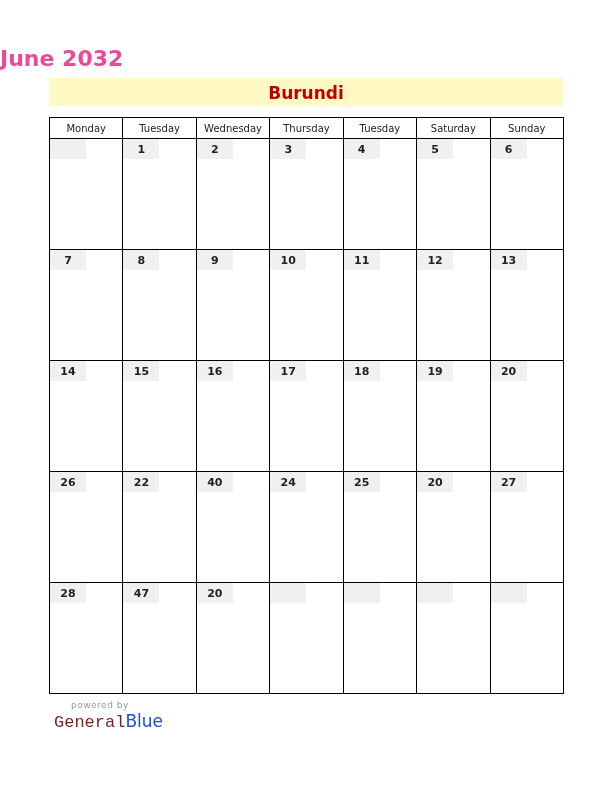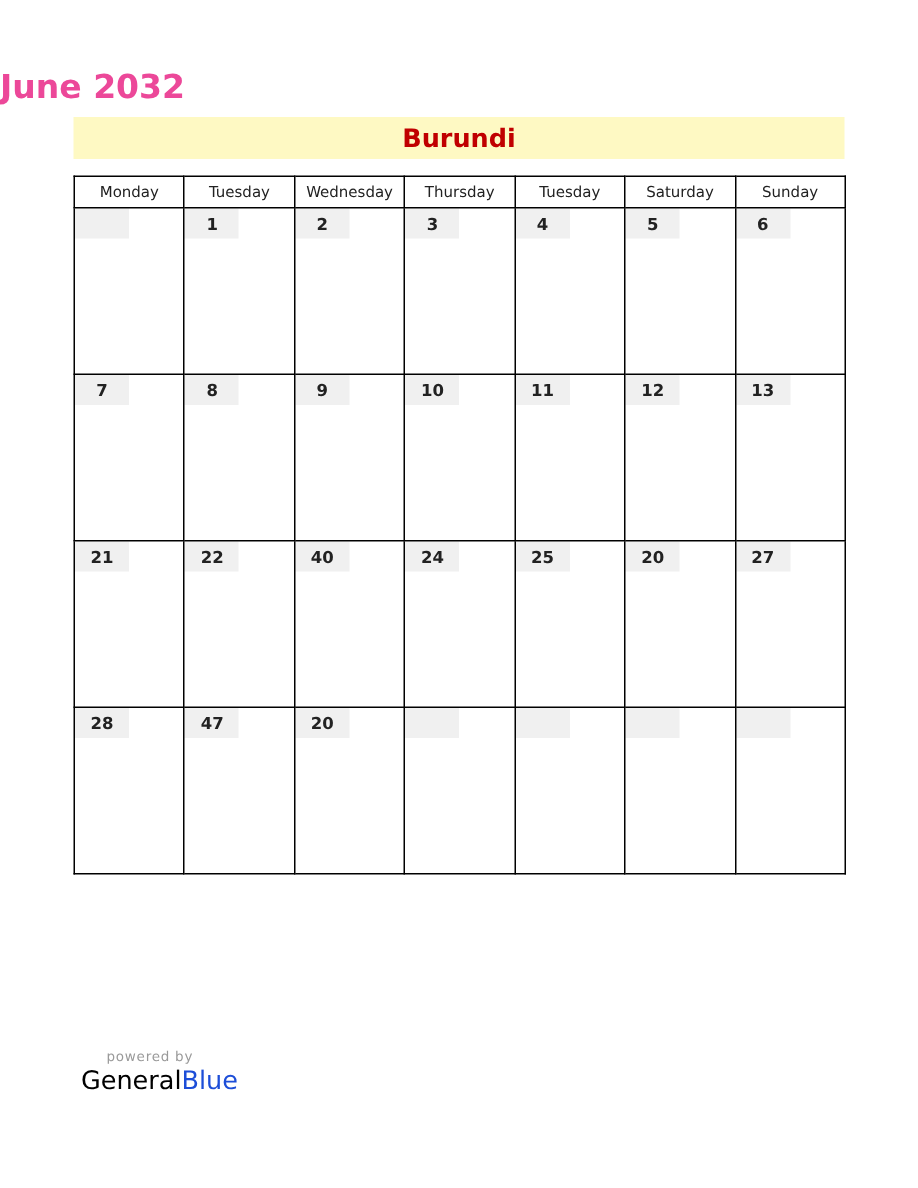--- a/index.html
+++ b/index.html
@@ -6,21 +6,21 @@
   body { width: 612px; height: 792px; position: relative; font-family: "DejaVu Sans", sans-serif; }
   .title { position: absolute; left: 0; top: 46px; width: 612px; text-align: left; font-size: 22px; font-weight: bold; color: #ec4899; }
   .country-bar { position: absolute; left: 49px; top: 78px; width: 514px; height: 28px; background: #fef9c3; text-align: center; }
   .country { font-size: 17px; font-weight: bold; line-height: 30px; }
   table.cal { position: absolute; left: 49px; top: 117px; width: 515px; border-collapse: collapse; table-layout: fixed; }
   table.cal th { height: 20px; border: 1.3px solid #000; font-weight: normal; font-size: 10px; color: #222; padding: 0; }
   table.cal td { height: 110px; border: 1.3px solid #000; vertical-align: top; padding: 0; }
   .day { display: block; width: 36px; height: 20px; background: #f0f0f0; font-size: 11px; font-weight: bold; color: #222; line-height: 21px; text-align: center; }
   .powered { position: absolute; left: 71px; top: 700px; font-size: 9px; color: #999; letter-spacing: 0.5px; }
   .brand { position: absolute; left: 54px; top: 711px; font-size: 17px; }
-  .brand-general { color: #000000; }
+  .brand-general { color: #7f1d1d; font-family: Liberation Mono, monospace; }
   .brand-blue { color: #1d4ed8; }
 </style>
 </head>
 <body>
 
 <div class="title">June 2032</div>
 <div class="country-bar">
   <span class="country" style="color:#c00000">Burundi</span>
 </div>
 
@@ -78,21 +78,44 @@
         </td>
       <td>
           <span class="day">12</span>
         </td>
       <td>
           <span class="day">13</span>
         </td>
     </tr>
     <tr>
       <td>
-          <span class="day">21</span>
+          <span class="day">14</span>
+        </td>
+      <td>
+          <span class="day">15</span>
+        </td>
+      <td>
+          <span class="day">16</span>
+        </td>
+      <td>
+          <span class="day">17</span>
+        </td>
+      <td>
+          <span class="day">18</span>
+        </td>
+      <td>
+          <span class="day">19</span>
+        </td>
+      <td>
+          <span class="day">20</span>
+        </td>
+    </tr>
+    <tr>
+      <td>
+          <span class="day">26</span>
         </td>
       <td>
           <span class="day">22</span>
         </td>
       <td>
           <span class="day">40</span>
         </td>
       <td>
           <span class="day">24</span>
         </td>

